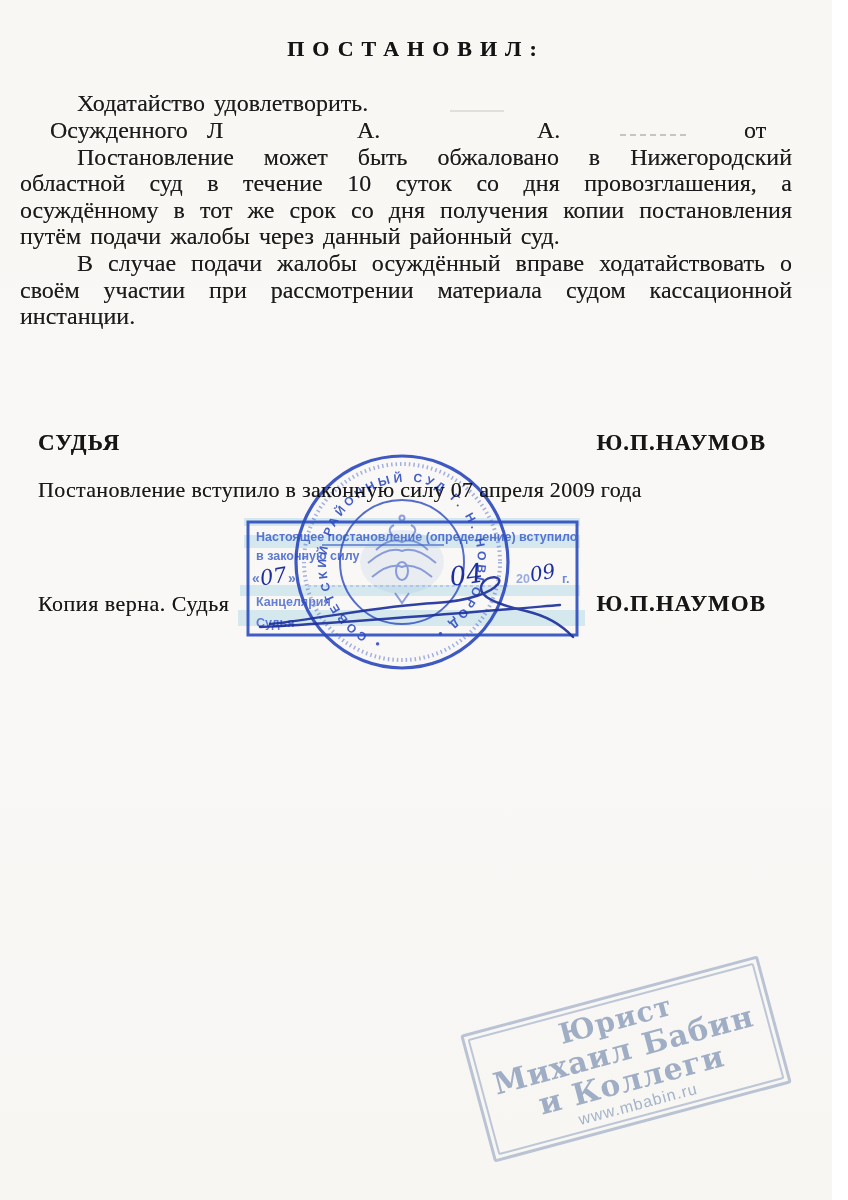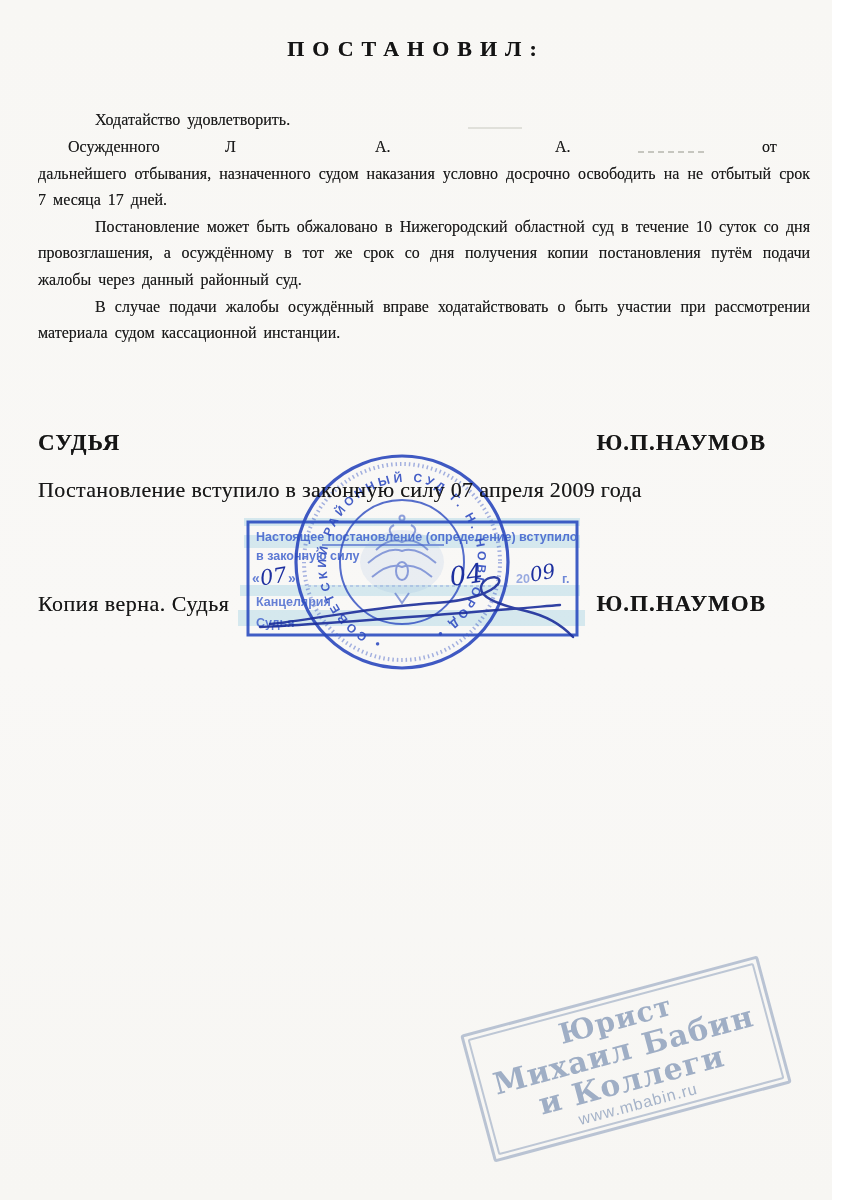--- a/index.html
+++ b/index.html
@@ -9,24 +9,23 @@
     font-family:"Liberation Serif",serif;color:#1b1b1b;text-decoration:underline;
   }
   
   .doc-title{
     position:absolute;top:36px;left:0;width:100%;text-align:center;
     font-size:22px;font-weight:bold;letter-spacing:8px;color:#141414;
     text-shadow:0 0 .5px rgba(0,0,0,.55);
   }
   
   .body-text{
-    position:absolute;top:90px;left:38px;width:772px;
-    font-size:16px;line-height:26.6px;word-spacing:3px;
+    position:absolute;top:90px;left:20px;width:772px;
+    font-size:24px;line-height:26.6px;word-spacing:3px;
     text-shadow:0 0 .45px rgba(0,0,0,.5);
-    margin-top:17px;
   }
   .para{margin:0;text-align:justify;}
   .para.indent{text-indent:57px;}
   .p2-line1{position:relative;height:27px;text-align:right;}
   .p2-line1 span{position:absolute;top:0;white-space:nowrap;}
   .w1{left:30px;} .w2{left:187px;} .w3{left:337px;} .w4{left:517px;} .w5{left:724px;}
   .redact-dash{
     position:absolute;left:600px;top:17px;width:66px;height:0;
     border-top:2px dashed #c6c6bf;
   }
@@ -90,23 +89,22 @@
     <p class="para indent">Ходатайство удовлетворить.</p>
     <div class="p2-line1">
       <span class="w1">Осужденного</span>
       <span class="w2">Л</span>
       <span class="w3">А.</span>
       <span class="w4">А.</span>
       <i class="redact-ghost"></i>
       <i class="redact-dash"></i>
       <span class="w5">от</span>
     </div>
-    <p class="para">дальнейшего отбывания, назначенного судом наказания условно досрочно освободить на не отбытый срок  7 месяца 17 дней.</p>
     <p class="para indent">Постановление может быть обжаловано в Нижегородский областной суд в течение 10 суток со дня провозглашения, а осуждённому в тот же срок со дня получения копии постановления  путём подачи жалобы через данный районный суд.</p>
-    <p class="para indent">В случае подачи жалобы осуждённый вправе ходатайствовать о быть участии при рассмотрении  материала  судом кассационной инстанции.</p>
+    <p class="para indent">В случае подачи жалобы осуждённый вправе ходатайствовать о своём участии при рассмотрении  материала  судом кассационной инстанции.</p>
   </div>
 
   <div class="sig-row judge-row">
     <span>СУДЬЯ</span>
     <span>Ю.П.НАУМОВ</span>
   </div>
 
   <div class="force-line">Постановление вступило в законную силу 07 апреля 2009 года</div>
 
   <div class="sig-row copy-row">

